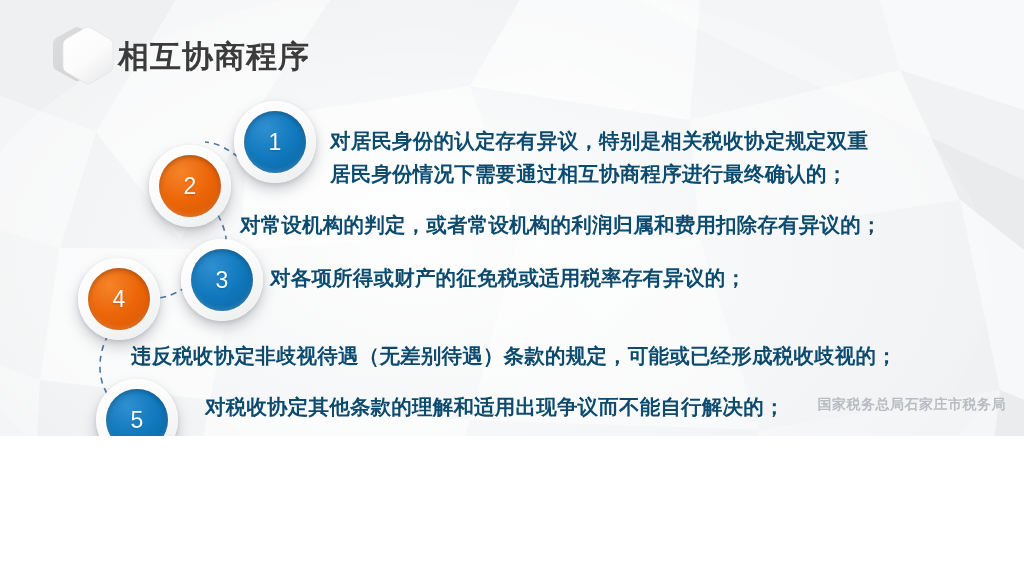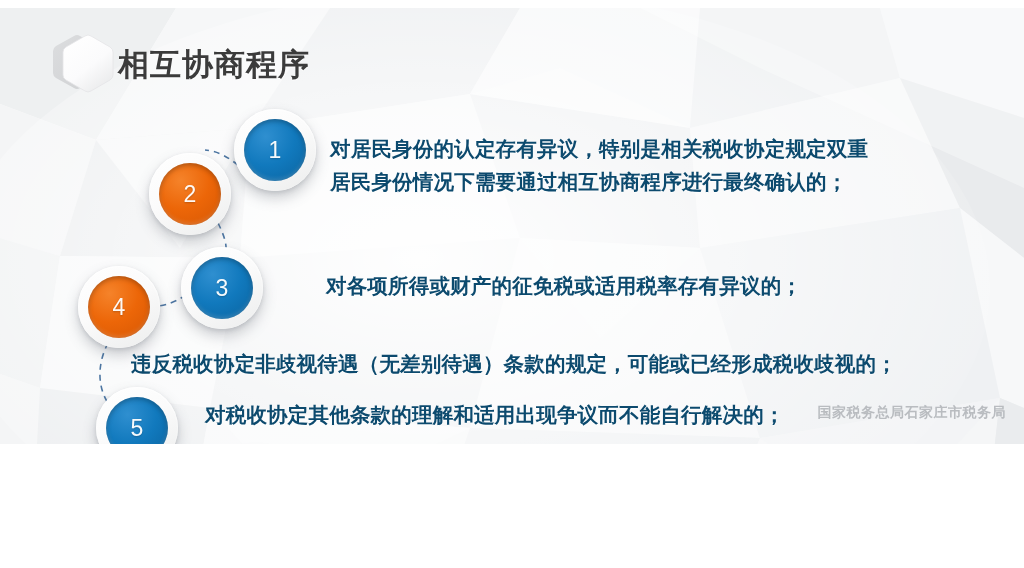--- a/index.html
+++ b/index.html
@@ -11,21 +11,20 @@
   body {
     font-family: "Liberation Sans", "DejaVu Sans", sans-serif;
   }
 
   #slide {
     position: relative;
     width: 1024px;
     height: 436px;
     overflow: hidden;
     background: #f2f3f4;
-    margin-top: 8px;
   }
 
   
   .bg-poly {
     position: absolute;
     inset: 0;
     width: 1024px;
     height: 568px;
     display: block;
   }
@@ -260,22 +259,23 @@
 
   <div class="node" style="left:215px; top:441px; width:82px; height:82px;">
     <div class="disc orange" style="width:62px; height:62px;">
       <span class="num">6</span>
     </div>
   </div>
 
   <div class="line" style="left:330px; top:124px; width:650px;">对居民身份的认定存有异议，特别是相关税收协定规定双重
 居民身份情况下需要通过相互协商程序进行最终确认的；</div>
 
-
-  <div class="line" style="left:254px; top:261px; width:620px;text-align:center;">对各项所得或财产的征免税或适用税率存有异议的；</div>
+  <div class="line" style="left:240px; top:208px; width:760px;">对常设机构的判定，或者常设机构的利润归属和费用扣除存有异议的；</div>
+
+  <div class="line" style="left:270px; top:261px; width:620px;">对各项所得或财产的征免税或适用税率存有异议的；</div>
 
   <div class="line" style="left:131px; top:339px; width:880px;">违反税收协定非歧视待遇（无差别待遇）条款的规定，可能或已经形成税收歧视的；</div>
 
   <div class="line" style="left:205px; top:390px; width:760px;">对税收协定其他条款的理解和适用出现争议而不能自行解决的；</div>
 
 
   <div class="footer">国家税务总局石家庄市税务局</div>
 
 </div>
 

